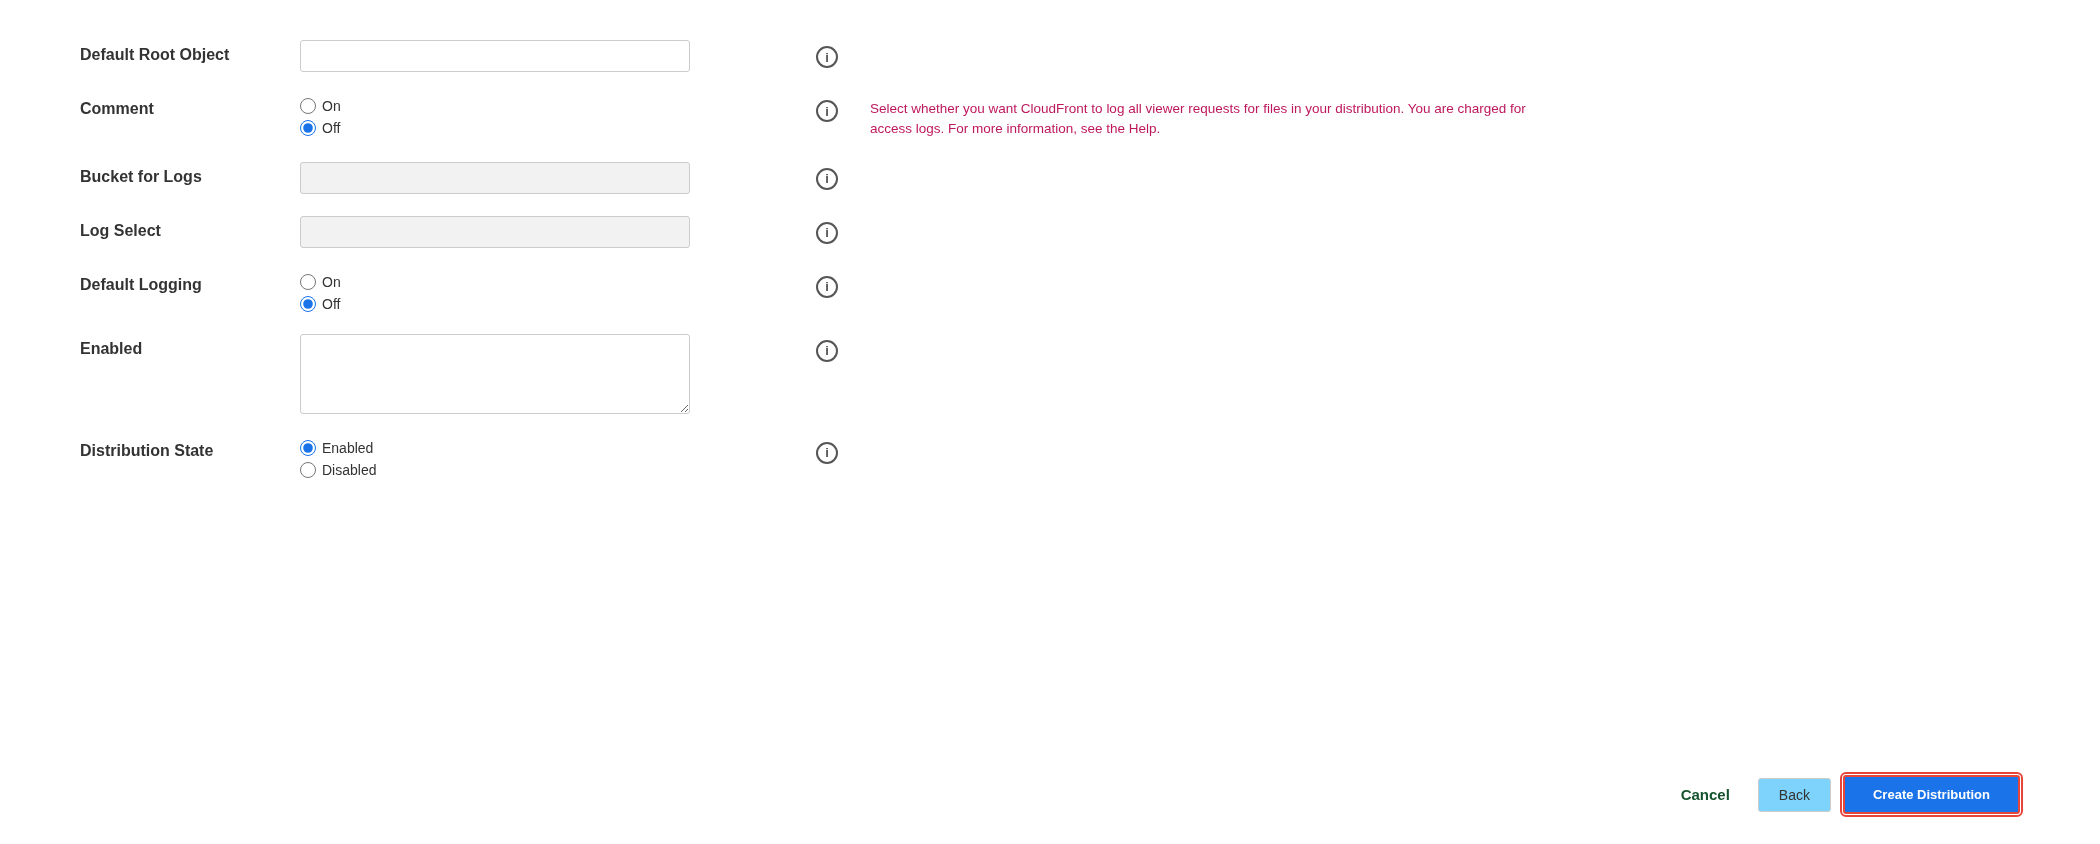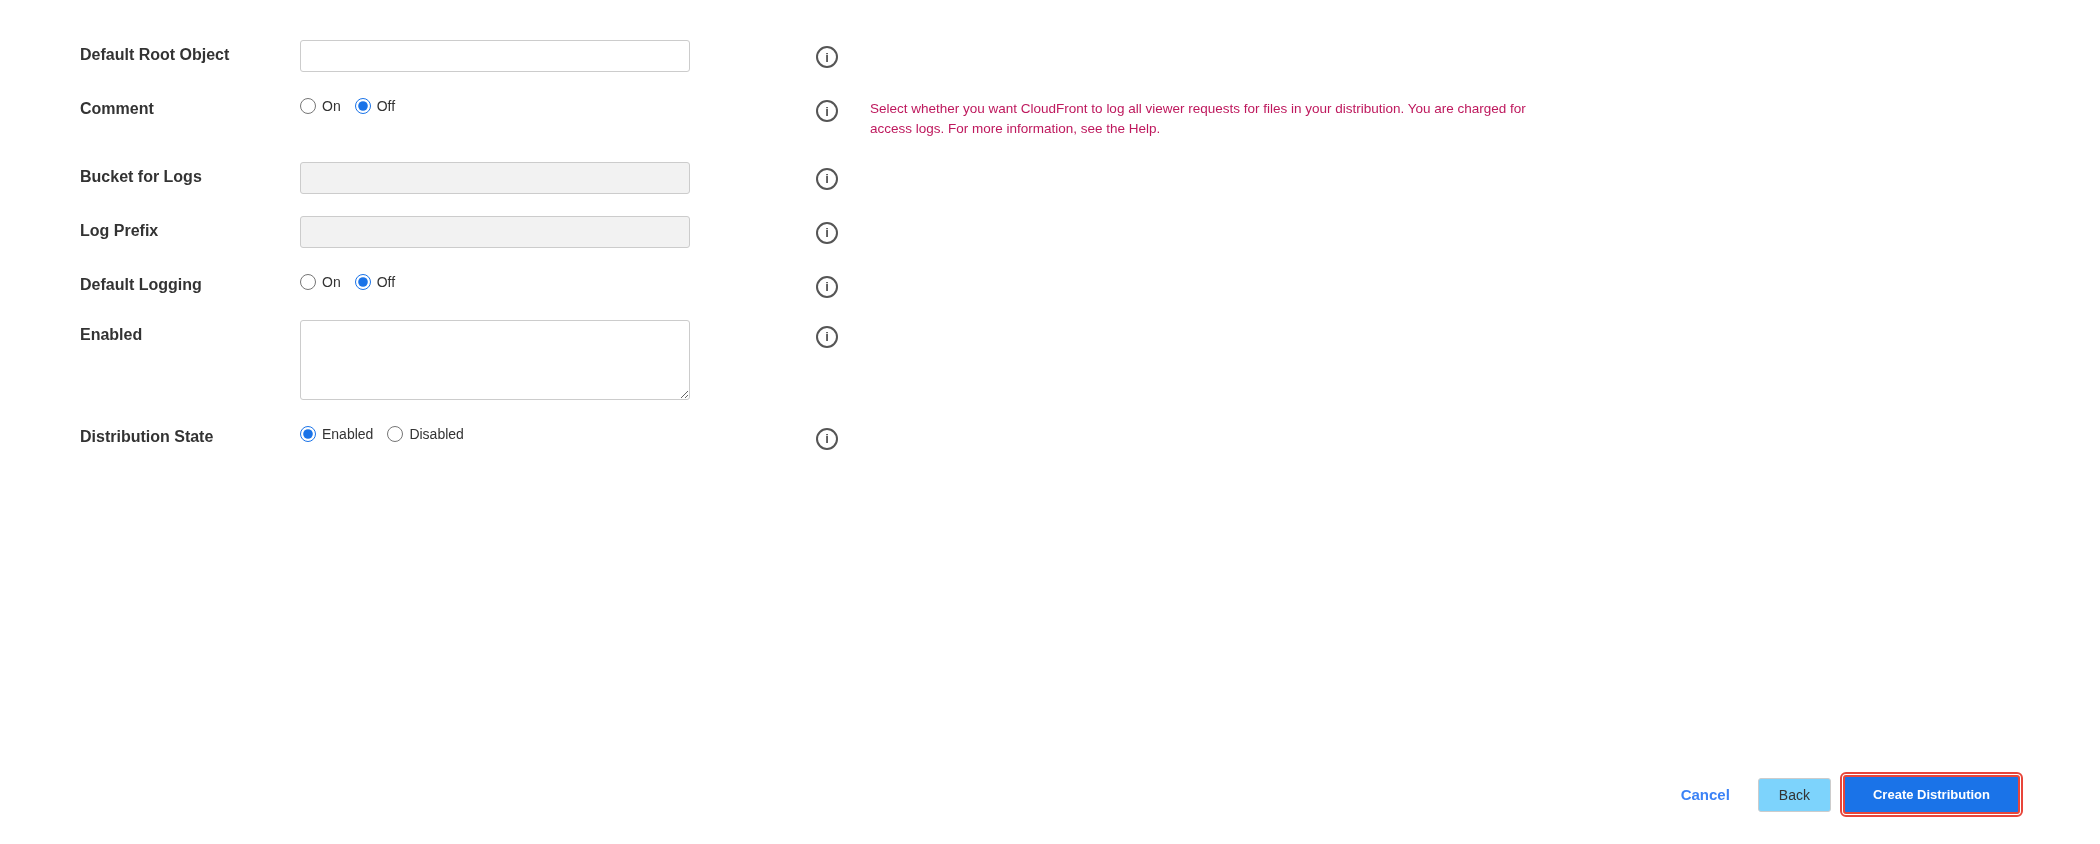--- a/index.html
+++ b/index.html
@@ -107,22 +107,22 @@
       padding-top: 5px;
       padding-left: 10px;
       font-size: 13.5px;
       color: #be185d;
       max-width: 680px;
       line-height: 1.5;
     }
 
     .radio-group {
       display: flex;
-      flex-direction: row;
-      gap: 14px;
+      flex-direction: column;
+      gap: 6px;
       padding-top: 4px;
     }
 
     .radio-label {
       display: flex;
       align-items: center;
       gap: 6px;
       font-size: 14px;
       cursor: pointer;
     }
@@ -147,21 +147,21 @@
       justify-content: flex-end;
       align-items: center;
       padding: 20px 80px 30px 80px;
       gap: 12px;
       border-top: none;
     }
 
     .btn-cancel {
       background: transparent;
       border: none;
-      color: #3b82f6;
+      color: #14532d;
       font-size: 15px;
       font-weight: bold;
       cursor: pointer;
       padding: 8px 16px;
       text-decoration: none;
     }
 
     .btn-back {
       background: #7dd3fc;
       border: 1px solid #ccc;
@@ -226,21 +226,21 @@
       <div class="form-label">Bucket for Logs</div>
       <div class="form-control-area">
         <input type="text" class="form-input bucket-logs-input" disabled="" style="">
       </div>
       <div class="info-icon-col">
         <div class="info-icon">i</div>
       </div>
     </div>
 
     <div class="form-row">
-      <div class="form-label">Log Prefix</div>
+      <div class="form-label">Log Select</div>
       <div class="form-control-area">
         <input type="text" class="form-input log-prefix-input" disabled="" style="">
       </div>
       <div class="info-icon-col">
         <div class="info-icon">i</div>
       </div>
     </div>
 
     <div class="form-row">
       <div class="form-label">Default Logging</div>

